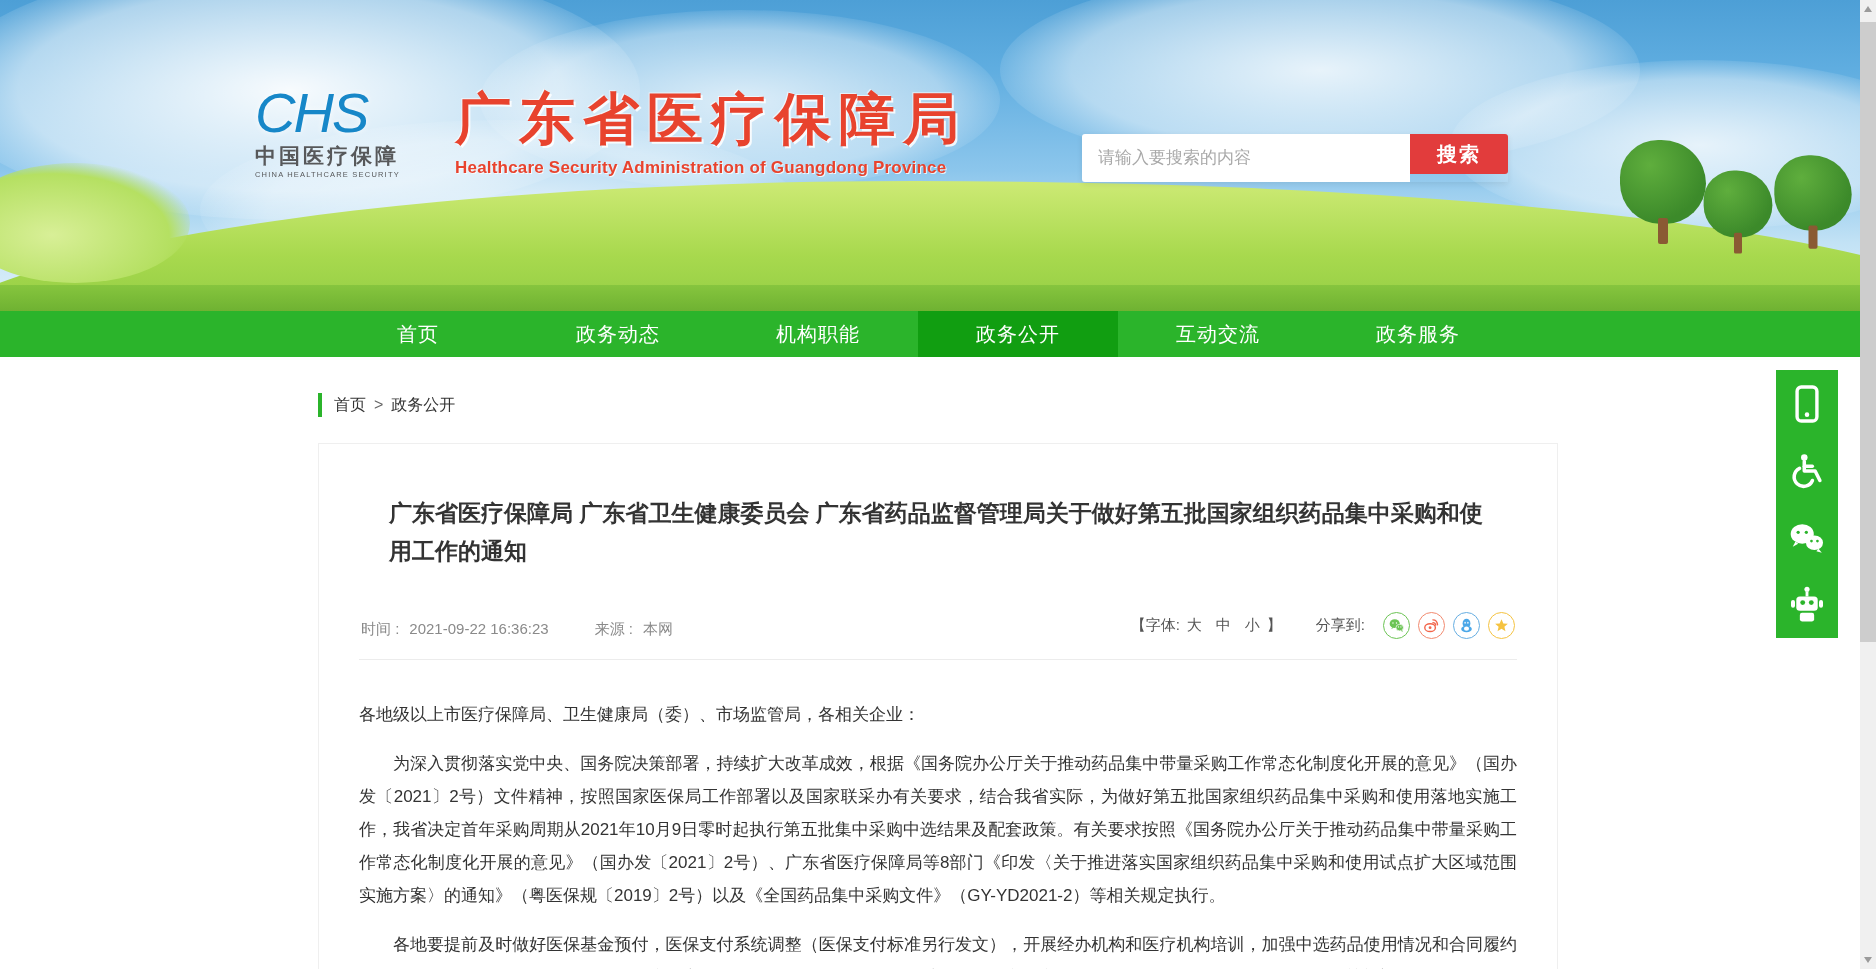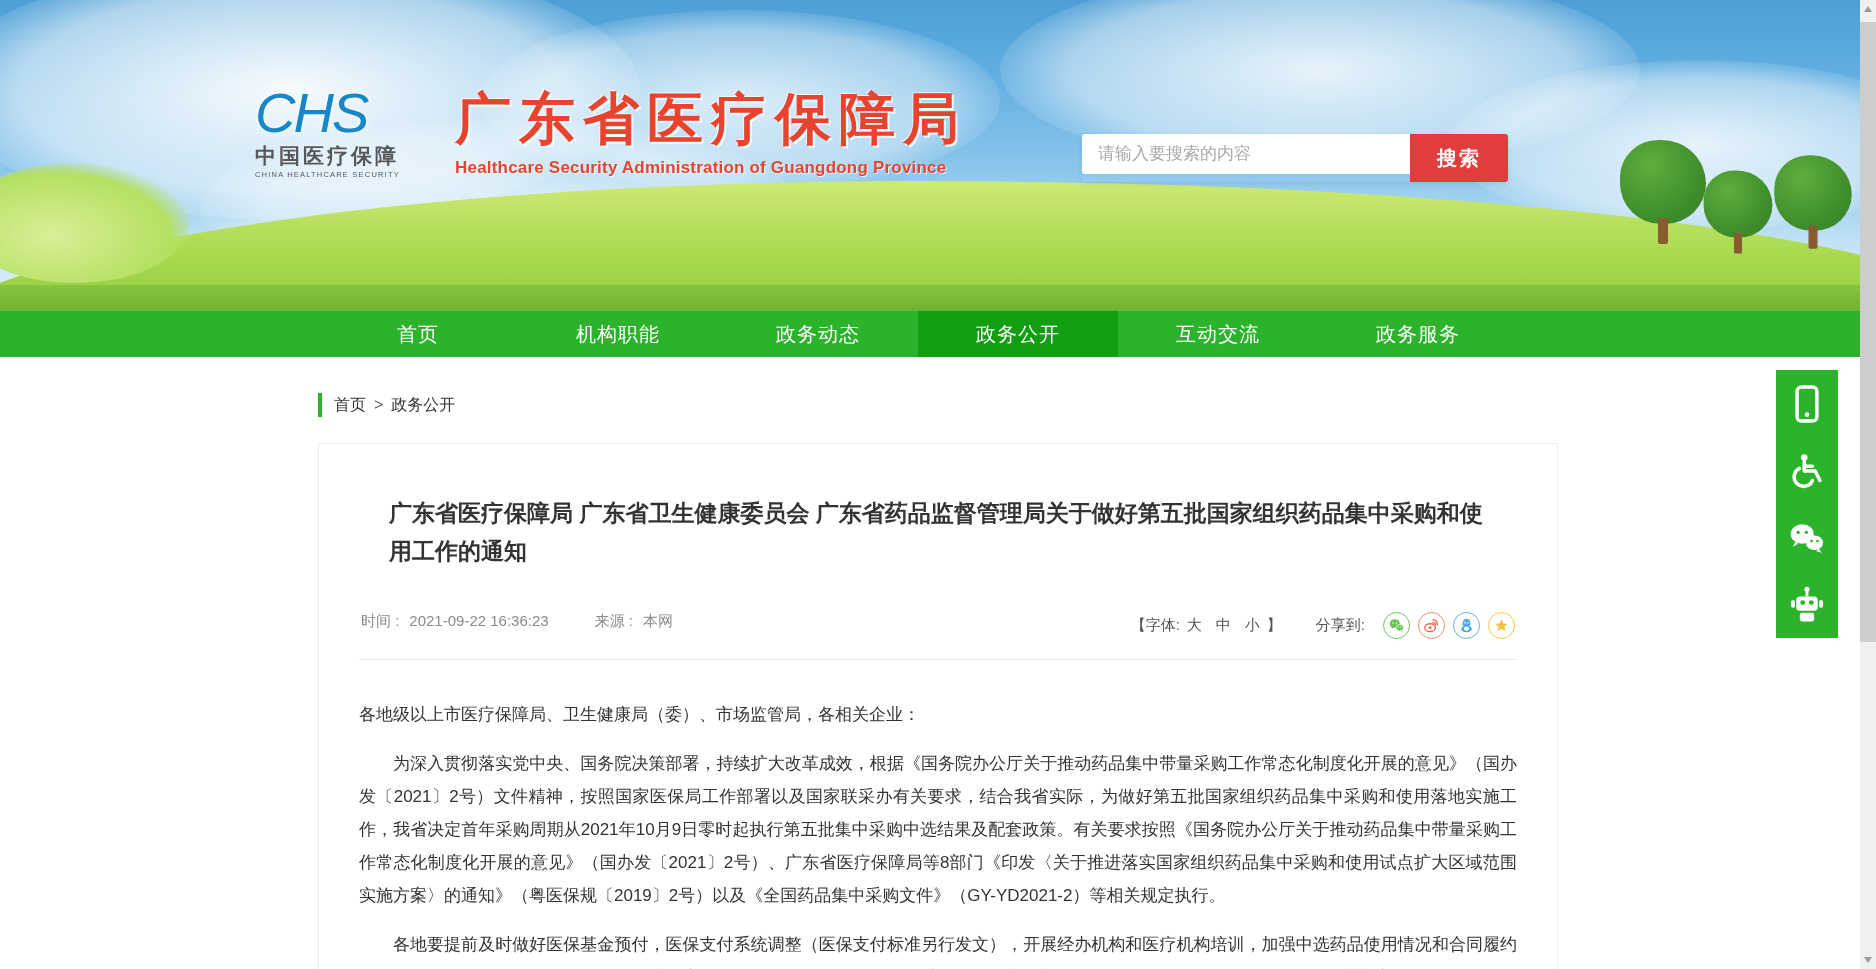--- a/index.html
+++ b/index.html
@@ -36,46 +36,46 @@
   .logo-en { font-size:7.5px; color:#57585a; letter-spacing:1.2px; line-height:10px; white-space:nowrap; }
 
   .site-title { position:absolute; left:455px; top:88px; }
   .site-cn { font-size:56px; font-weight:bold; color:#e8432e; letter-spacing:8px; line-height:62px;
     text-shadow:2px 2px 0 rgba(255,255,255,.85), -1px -1px 0 rgba(255,255,255,.6); }
   .site-en { font-size:17px; font-weight:bold; color:#e8432e; margin-top:8px; letter-spacing:.2px;
     text-shadow:1px 1px 0 rgba(255,255,255,.8); }
 
   .search { position:absolute; left:1082px; top:134px; display:flex; height:48px;
     box-shadow:0 2px 6px rgba(0,0,0,.08); }
-  .search input { width:328px; height:40px; border:none; outline:none; padding:12px 16px;
+  .search input { width:328px; height:48px; border:none; outline:none; padding:12px 16px;
     font-size:17px; color:#333; background:#fff; border-radius:3px 0 0 3px;
     font-family:Liberation Mono, monospace; }
   .search input::placeholder { color:#a9a9a9; }
-  .search button { width:98px; height:48px; border:none; background:#e23c3c; color:#fff;
+  .search button { width:98px; height:40px; border:none; background:#e23c3c; color:#fff;
     font-size:20px; font-weight:bold; cursor:pointer; border-radius:0 3px 3px 0; letter-spacing:2px; }
 
   
   .nav { height:46px; background:#2bb42b; }
   .nav-inner { width:1240px; margin-left:318px; height:46px; display:flex; }
   .nav-item { width:200px; height:46px; display:flex; align-items:center; justify-content:center;
     color:#fff; font-size:20px; cursor:pointer; letter-spacing:1px; }
   .nav-item.active { background:#119e11; }
 
   
   .breadcrumb { margin:36px 0 0 318px; display:flex; align-items:center; font-size:16px; color:#333; }
   .crumb-bar { width:4px; height:24px; background:#2bb42b; margin-right:12px; }
   .crumb-link { cursor:pointer; }
   .crumb-sep { margin:0 8px; color:#666; }
 
   
   .card { position:relative; margin:26px 0 0 318px; width:1240px; min-height:580px;
     border:1px solid #efefef; border-bottom:none; background:#fff; padding:50px 40px 40px; }
   .art-title { font-size:23px; font-weight:bold; color:#333; text-align:left;
     line-height:38px; padding:0 30px; }
-  .meta-row { margin-top:42px; display:flex; justify-content:space-between; align-items:flex-start;
+  .meta-row { margin-top:42px; display:flex; justify-content:space-between; align-items:flex-end;
     padding:0 2px 20px; border-bottom:1px solid #ececec; }
   .meta-left { display:flex; gap:10px; font-size:15px; color:#8a8a8a; }
   .meta-left .sp { width:26px; }
   .meta-right { display:flex; align-items:center; font-size:15px; color:#555; }
   .font-ctl { color:#555; }
   .font-size-opt { margin:0 7px; cursor:pointer; }
   .share-label { margin:0 10px 0 34px; color:#555; }
   .share-icon { width:27px; height:27px; border-radius:50%; margin-left:8px; display:flex;
     align-items:center; justify-content:center; cursor:pointer; background:#fff; }
   .si-wechat { border:1.5px solid #6cc455; } .si-weibo { border:1.5px solid #f28a6f; }
@@ -137,22 +137,22 @@
 
     <div class="search">
       <input type="text" placeholder="请输入要搜索的内容" style="">
       <button>搜索</button>
     </div>
   </div>
 
   <div class="nav">
     <div class="nav-inner">
       <div class="nav-item">首页</div>
+      <div class="nav-item">政务动态</div>
       <div class="nav-item">机构职能</div>
-      <div class="nav-item">政务动态</div>
       <div class="nav-item active">政务公开</div>
       <div class="nav-item">互动交流</div>
       <div class="nav-item">政务服务</div>
     </div>
   </div>
 
   <div class="breadcrumb">
     <div class="crumb-bar"></div>
     <span class="crumb-link">首页</span>
     <span class="crumb-sep">&gt;</span>

